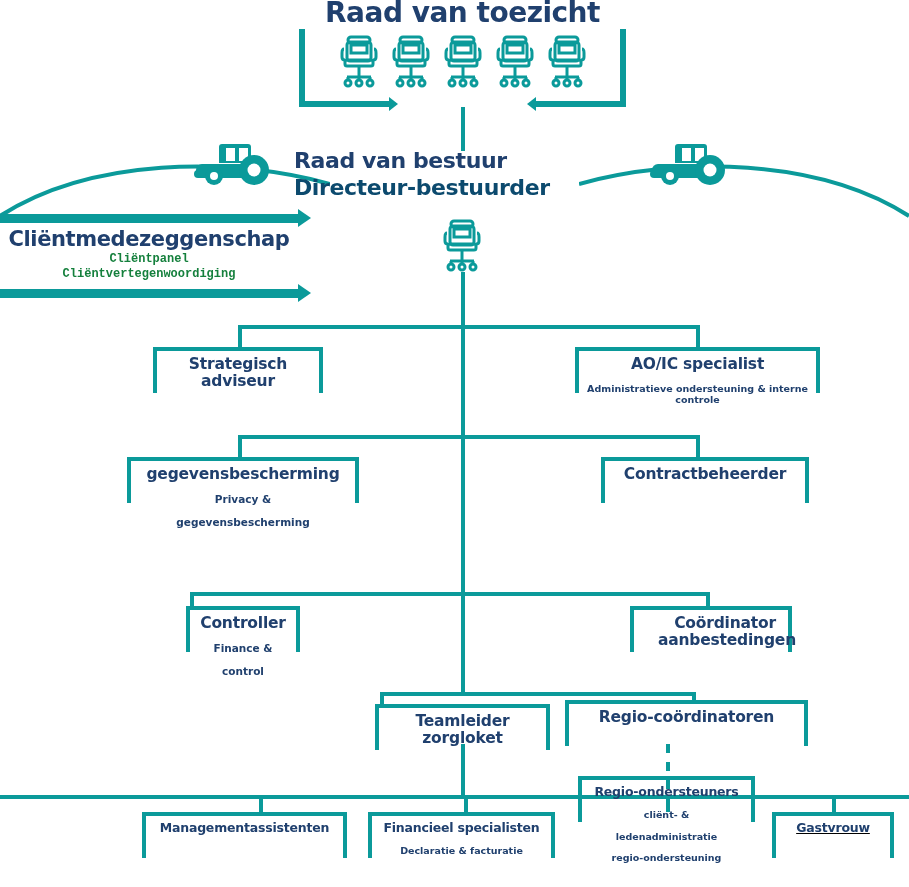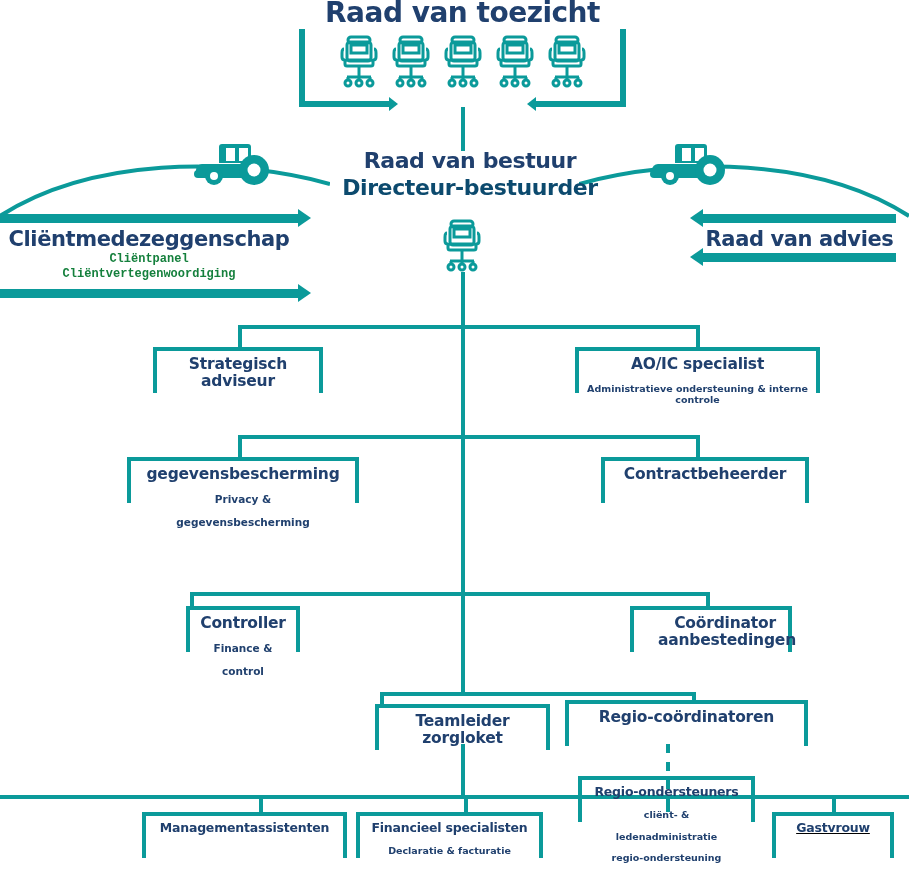--- a/index.html
+++ b/index.html
@@ -77,21 +77,21 @@
   .bar{position:relative;height:9px;background:#0b9a9a;}
   .bar.r:after{content:"";position:absolute;right:-13px;top:-5px;
     border-left:13px solid #0b9a9a;border-top:9.5px solid transparent;border-bottom:9.5px solid transparent;}
   .bar.l:before{content:"";position:absolute;left:-13px;top:-5px;
     border-right:13px solid #0b9a9a;border-top:9.5px solid transparent;border-bottom:9.5px solid transparent;}
 
   .banner .btitle{font-size:21px;font-weight:700;color:#20406e;letter-spacing:-0.4px;margin:4px 0 1px;}
   .banner .bsub{font-size:12px;font-weight:700;color:#15803d;line-height:1.25;font-family:Liberation Mono, monospace;}
 
   
-  #exec{position:absolute;left:320px;top:148px;width:300px;text-align:center;}
+  #exec{position:absolute;left:294px;top:148px;width:300px;text-align:left;}
   #exec .l1{font-size:22px;font-weight:700;color:#20406e;letter-spacing:-0.4px;line-height:1.22;}
   #exec .l2{font-size:22px;font-weight:700;color:#0c4a6e;letter-spacing:-0.4px;line-height:1.22;}
 </style>
 </head>
 <body>
 
 <div id="chart">
 
   <div id="rvt-frame">
     <i class="tl"></i>
@@ -258,25 +258,20 @@
   <div class="vline" style="left:461px;top:272px;height:424px;"></div>
 
   <div class="banner" style="left:0px;top:214px;width:298px;">
     <div class="bar r"></div>
     <div class="btitle">Cliëntmedezeggenschap</div>
     <div class="bsub">Cliëntpanel</div>
     <div class="bsub">Cliëntvertegenwoordiging</div>
     <div class="bar r" style="margin-top:7px;"></div>
   </div>
 
-  <div class="banner" style="left:703px;top:214px;width:193px;">
-    <div class="bar l"></div>
-    <div class="btitle">Raad van advies</div>
-    <div class="bar l" style="margin-top:2px;"></div>
-  </div>
 
   <div class="hline" style="left:238px;top:325px;width:462px;"></div>
   <div class="vline" style="left:238px;top:325px;height:22px;"></div>
   <div class="vline" style="left:696px;top:325px;height:22px;"></div>
 
   <div class="node" style="left:153px;top:347px;width:170px;height:48px;">
     <div class="frame">
         <i class="rail"></i>
         <i class="lf"></i>
         <i class="rt"></i>
@@ -397,21 +392,21 @@
     <div class="frame">
         <i class="rail"></i>
         <i class="lf"></i>
         <i class="rt"></i>
       </div>
     <div class="txt">
       <div class="title t13">Managementassistenten</div>
     </div>
   </div>
 
-  <div class="node" style="left:356px;top:812px;width:187px;height:44px;">
+  <div class="node" style="left:368px;top:812px;width:187px;height:44px;">
     <div class="frame">
         <i class="rail"></i>
         <i class="lf"></i>
         <i class="rt"></i>
       </div>
     <div class="txt">
       <div class="title t13">Financieel specialisten</div>
       <div class="sub s10">Declaratie &amp; facturatie</div>
     </div>
   </div>

